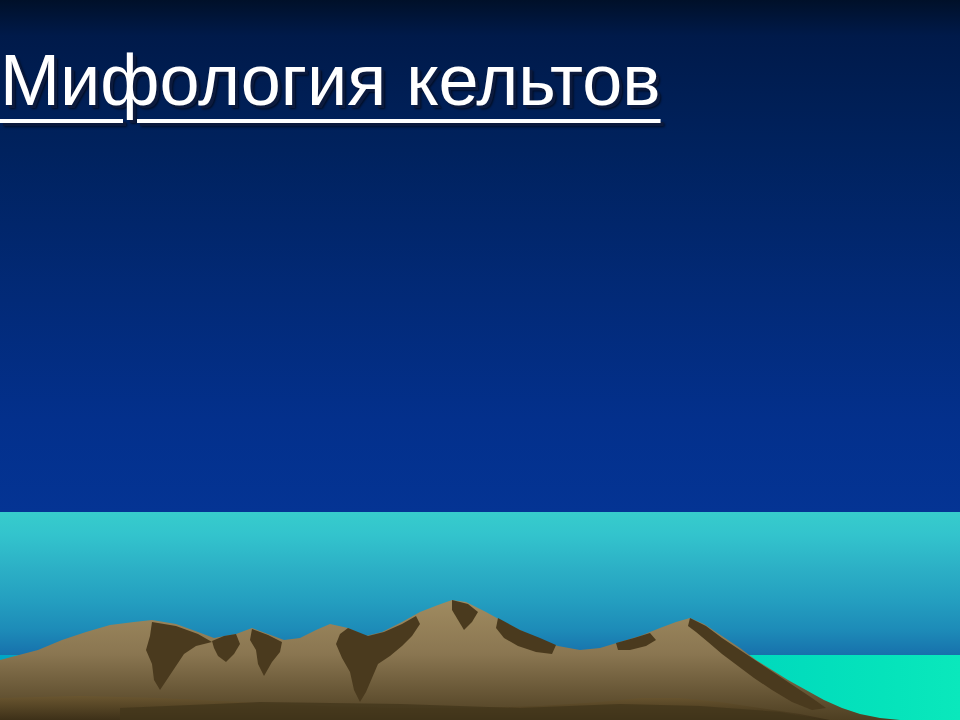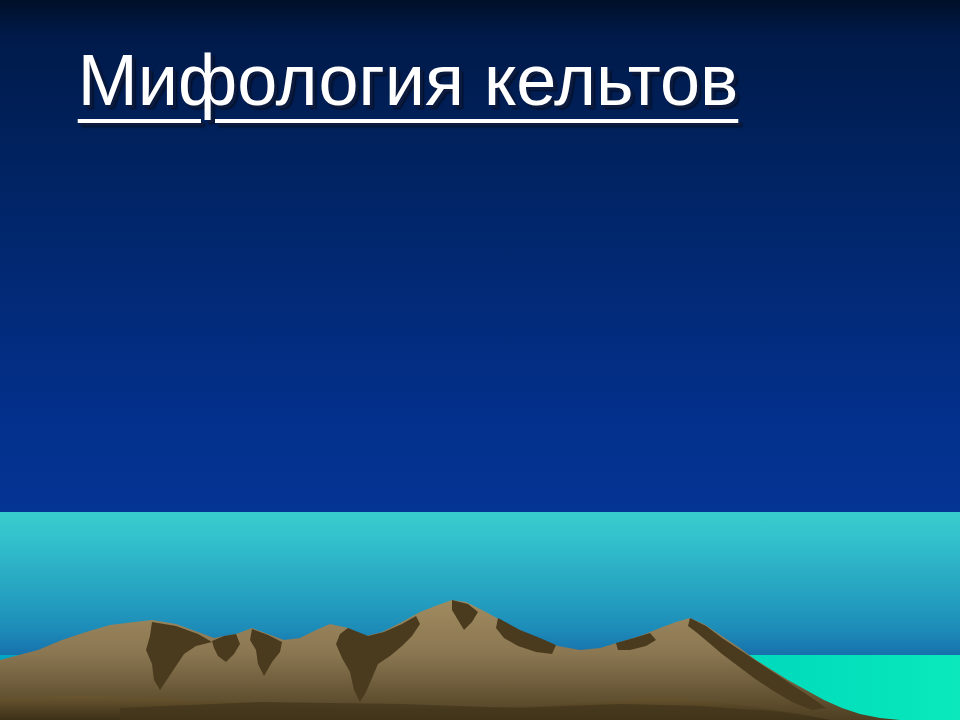--- a/index.html
+++ b/index.html
@@ -66,21 +66,20 @@
     height: 208px;
   }
   .mountains svg { display: block; width: 960px; height: 208px; }
 
   
   .title-wrap {
     position: absolute;
     left: 0;
     top: 44px;
     width: 816px;
-    text-align: center;
     pointer-events: none;
   }
   .title {
     display: inline-block;
     color: #ffffff;
     font-size: 72px;
     line-height: 1.0;
     font-weight: 400;
     letter-spacing: 0px;
     text-decoration: underline;

